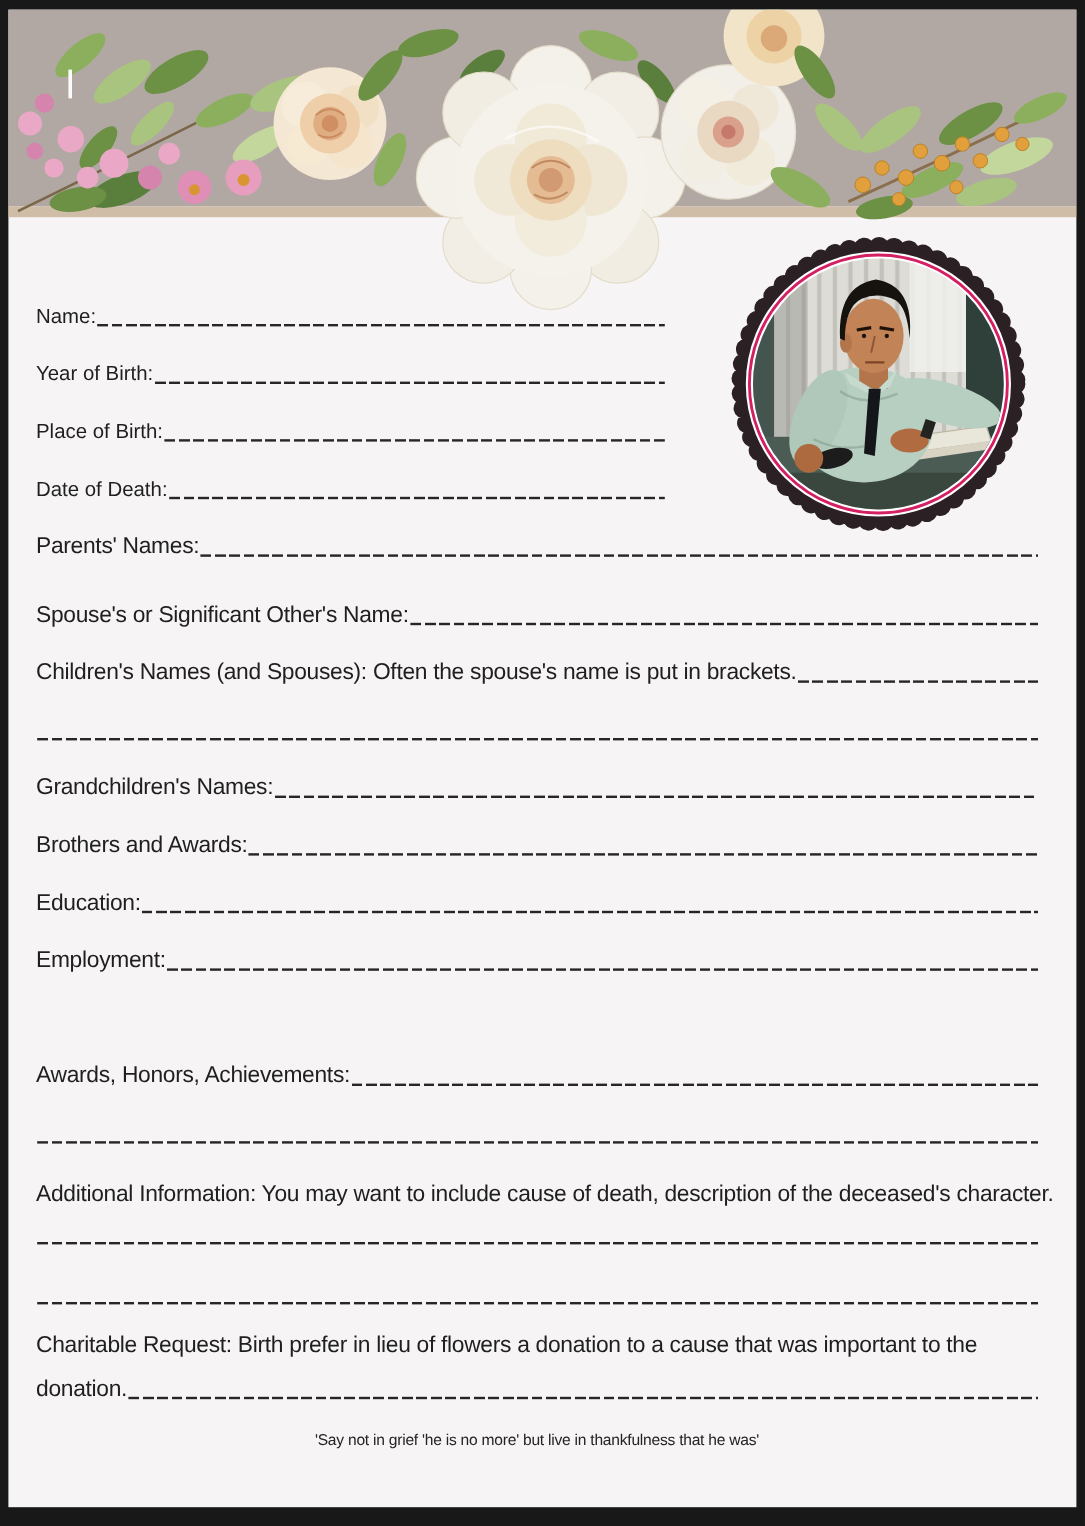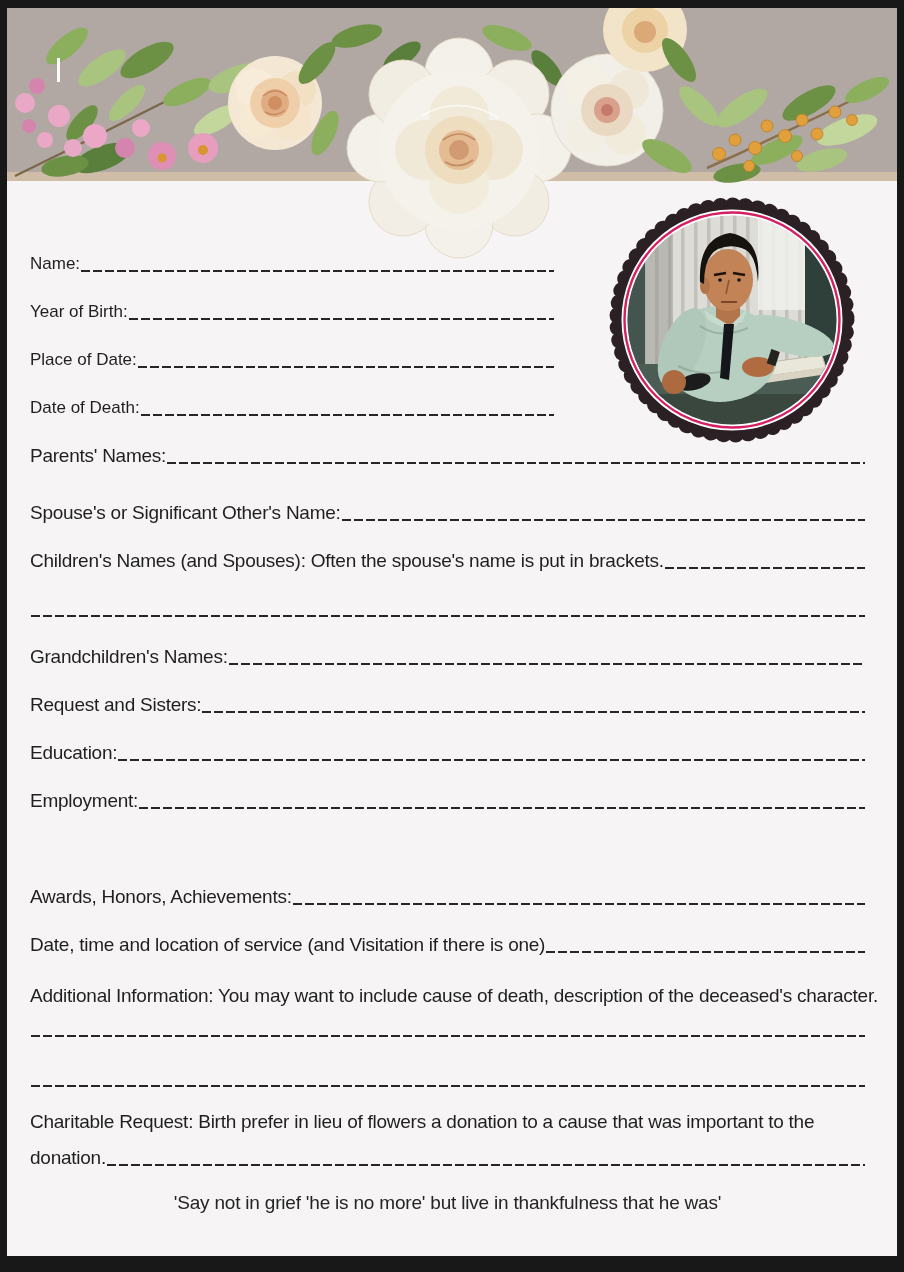--- a/index.html
+++ b/index.html
@@ -12,21 +12,21 @@
   .cursor{position:absolute;left:50px;top:50px;width:3px;height:24px;background:#fbfbfb;}
   .portrait{position:absolute;left:601px;top:188px;width:248px;height:248px;}
   .row{position:absolute;display:flex;align-items:flex-end;height:24px;font-size:19px;letter-spacing:-0.25px;color:#1f1f1f;}
   .row.big{font-size:17px;letter-spacing:0;}
   .row .lbl{white-space:nowrap;line-height:22px;}
   .row .fill{flex:1;position:relative;height:100%;min-width:12px;}
   .row .fill::after{content:"";position:absolute;left:1px;right:0;bottom:3px;height:1.7px;
     background:repeating-linear-gradient(90deg,#262626 0 9px,transparent 9px 12px);}
   .full{left:23px;right:32px;}
   .short{left:23px;width:524px;justify-content:center;}
-  .quote{position:absolute;left:23px;right:32px;top:1184px;text-align:center;font-size:19px;letter-spacing:-0.2px;color:#242424;}
+  .quote{position:absolute;left:23px;right:32px;top:1184px;text-align:center;font-size:13px;letter-spacing:-0.2px;color:#242424;}
 </style>
 </head>
 <body>
 
 <div class="screen">
   <div class="page">
 
     <div class="banner"></div>
     <div class="banner-strip"></div>
 
@@ -190,21 +190,21 @@
 
     <div class="row big short" style="top:243px">
       <span class="lbl">Name:</span>
       <span class="fill"></span>
     </div>
     <div class="row big short" style="top:291px">
       <span class="lbl">Year of Birth:</span>
       <span class="fill"></span>
     </div>
     <div class="row big short" style="top:339px">
-      <span class="lbl">Place of Date:</span>
+      <span class="lbl">Place of Birth:</span>
       <span class="fill"></span>
     </div>
     <div class="row big short" style="top:387px">
       <span class="lbl">Date of Death:</span>
       <span class="fill"></span>
     </div>
     <div class="row full" style="top:435px">
       <span class="lbl">Parents' Names:</span>
       <span class="fill"></span>
     </div>
@@ -217,37 +217,36 @@
       <span class="fill"></span>
     </div>
     <div class="row full" style="top:588px">
       <span class="fill"></span>
     </div>
     <div class="row full" style="top:636px">
       <span class="lbl">Grandchildren's Names:</span>
       <span class="fill"></span>
     </div>
     <div class="row full" style="top:684px">
-      <span class="lbl">Request and Sisters:</span>
+      <span class="lbl">Brothers and Awards:</span>
       <span class="fill"></span>
     </div>
     <div class="row full" style="top:732px">
       <span class="lbl">Education:</span>
       <span class="fill"></span>
     </div>
     <div class="row full" style="top:780px">
       <span class="lbl">Employment:</span>
       <span class="fill"></span>
     </div>
     <div class="row full" style="top:876px">
       <span class="lbl">Awards, Honors, Achievements:</span>
       <span class="fill"></span>
     </div>
     <div class="row full" style="top:924px">
-      <span class="lbl">Date, time and location of service (and Visitation if there is one)</span>
       <span class="fill"></span>
     </div>
     <div class="row full" style="top:975px">
       <span class="lbl">Additional Information: You may want to include cause of death, description of the deceased's character.</span>
     </div>
     <div class="row full" style="top:1008px">
       <span class="fill"></span>
     </div>
     <div class="row full" style="top:1058px">
       <span class="fill"></span>

